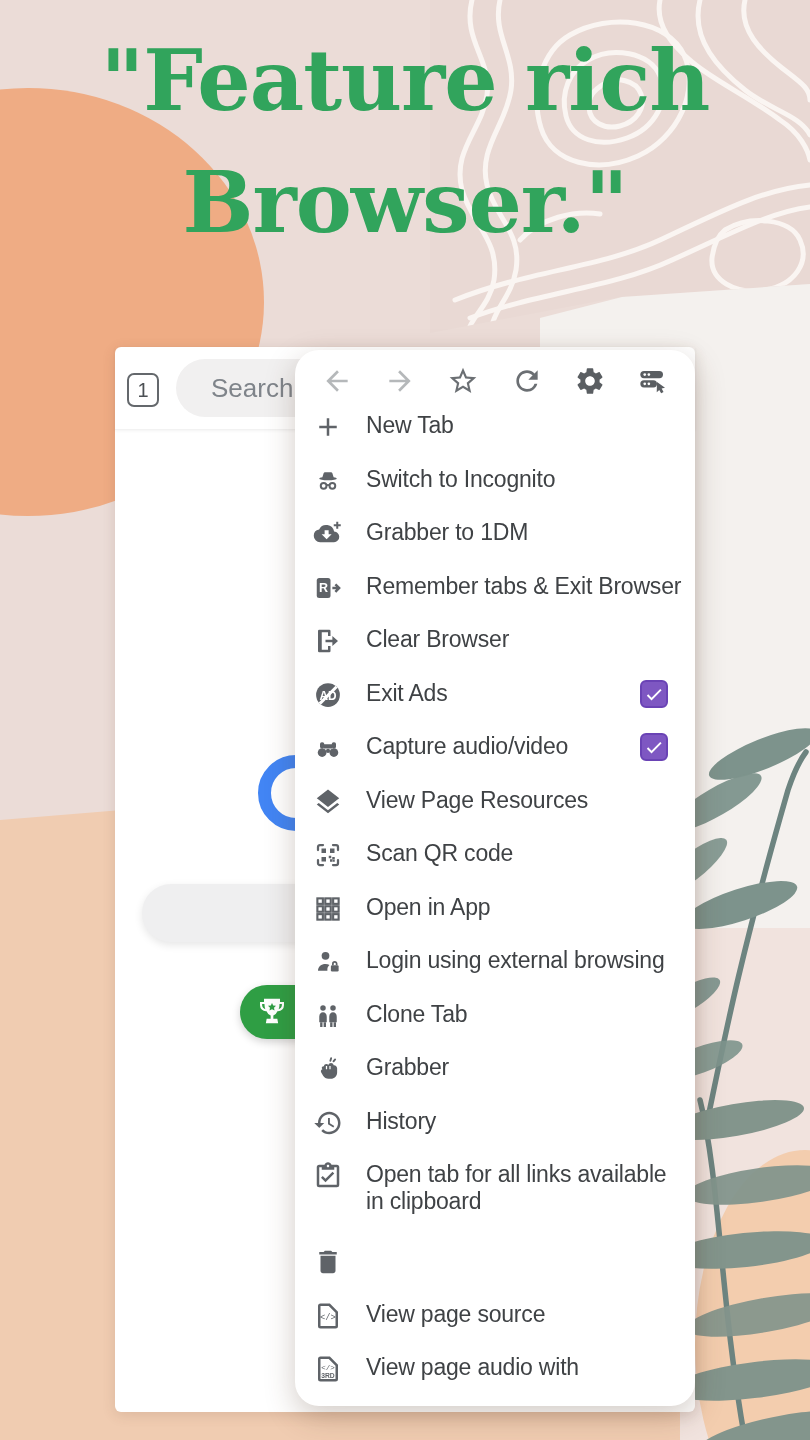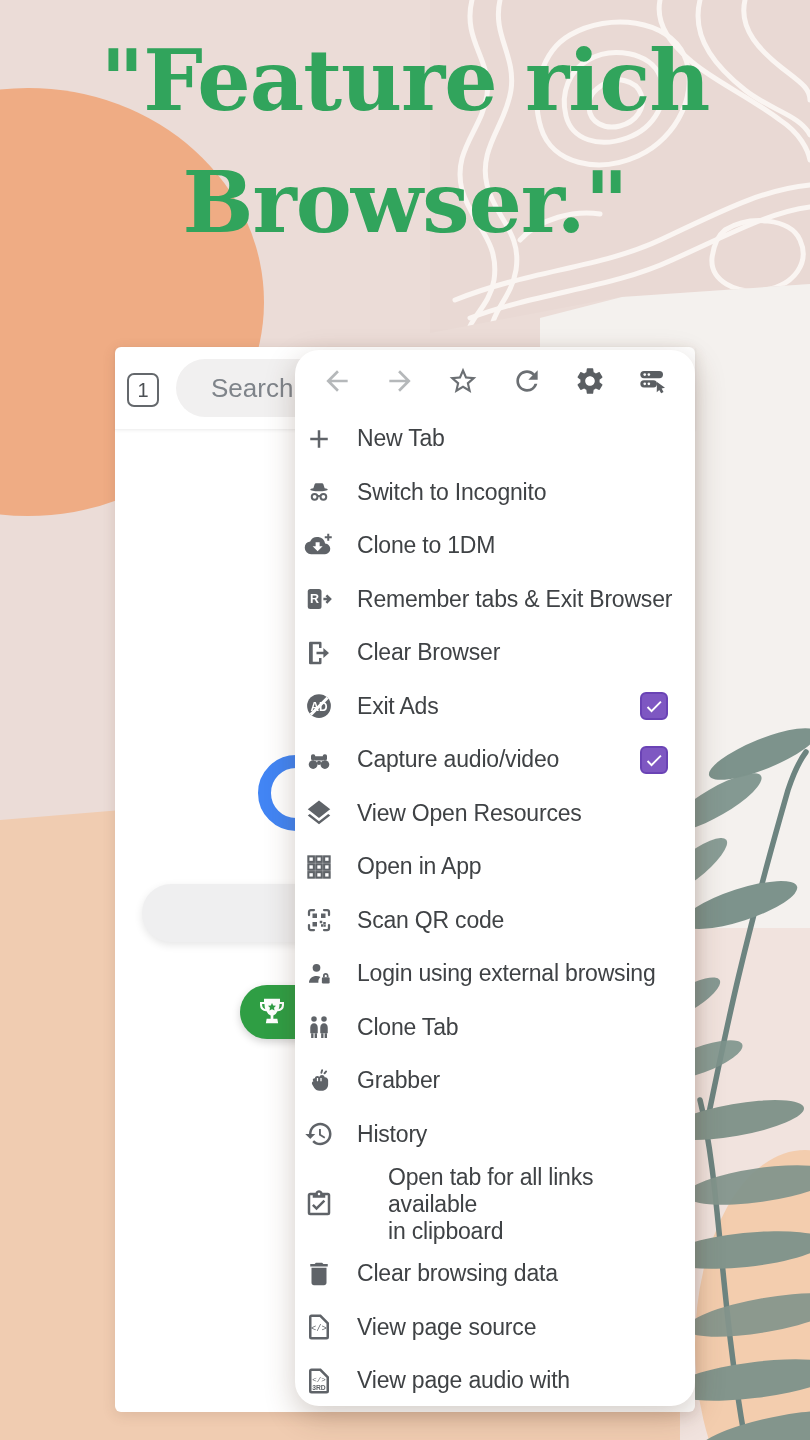--- a/index.html
+++ b/index.html
@@ -48,22 +48,22 @@
   #trophy-button svg { width:32px; height:32px; margin-left:16px; }
 
   
   #menu-panel { position:absolute; left:295px; top:350px; width:400px; height:1056px;
     background:#ffffff; border-radius:24px; box-shadow:0 10px 30px rgba(80,50,30,.25); }
   #toolbar-row { height:62px; display:flex; align-items:center;
     justify-content:space-between; padding:0 24px; }
   #toolbar-row .tb { width:36px; height:36px; display:flex; align-items:center; justify-content:center; }
   #toolbar-row .tb svg { width:32px; height:32px; }
   #menu-items { position:absolute; left:0; top:62px; width:100%; }
-  .menu-row { display:flex; align-items:center; height:53.5px; padding:0 10px 0 9px; position:relative; }
-  .menu-row.tall { height:86px;gap:31px; }
+  .menu-row { display:flex; height:53.5px; padding:0 10px 0 18px; position:relative; }
+  .menu-row.tall { height:86px; }
   .mi-icon { width:30px; height:30px; flex:0 0 30px; margin-right:23px;
     display:flex; align-items:center; justify-content:center; }
   .mi-icon svg { width:30px; height:30px; fill:#5f6368; }
   .mi-label { color:#3f4245; font-size:23px; letter-spacing:-.2px; line-height:27px; }
   .mi-check { position:absolute; right:27px; width:28px; height:28px;
     background:#7e57c2; border:2px solid #6a43b5; border-radius:6px;
     display:flex; align-items:center; justify-content:center; }
   .mi-check svg { width:22px; height:22px; }
 </style>
 </head>
@@ -213,21 +213,21 @@
     <span class="mi-label">Switch to Incognito</span>
   </div>
         <div class="menu-row">
     <span class="mi-icon">
             <svg viewBox="0 0 24 24">
               <path d="M16.9 10a6.4 6.4 0 0 0-12-1.7A5.1 5.1 0 0 0 .6 13.4a5.1 5.1 0 0 0 5.1 5.1h11a4.2 4.2 0 0 0 4.3-4.3c0-2.2-1.8-4-4.1-4.2z"></path>
               <path fill="#ffffff" d="M14.5 13.2l-4 4-4-4h2.4V10h3.2v3.2h2.4z" transform="translate(.4 -1)"></path>
               <path d="M20.2 2.2v2h2v1.6h-2v2h-1.6v-2h-2V4.2h2v-2z"></path>
             </svg>
           </span>
-    <span class="mi-label">Clone to 1DM</span>
+    <span class="mi-label">Grabber to 1DM</span>
   </div>
         <div class="menu-row">
     <span class="mi-icon">
             <svg viewBox="0 0 24 24">
               <rect x="3" y="4" width="11" height="16" rx="2"></rect>
               <text x="8.5" y="15.5" font-size="10" font-weight="bold" fill="#ffffff" text-anchor="middle" font-family="Liberation Sans, sans-serif">R</text>
               <path d="M15.5 11h3l-1.3-1.3 1.4-1.4L22.3 12l-3.7 3.7-1.4-1.4 1.3-1.3h-3v-2z"></path>
             </svg>
           </span>
     <span class="mi-label">Remember tabs &amp; Exit Browser</span>
@@ -273,39 +273,21 @@
               <path d="M9.3 16l-3.6-3.6-1.5 1.5 5.1 5.1 11-11-1.5-1.5z" fill="#ffffff"></path>
             </svg>
           </span>
         </div>
         <div class="menu-row">
     <span class="mi-icon">
             <svg viewBox="0 0 24 24">
               <path d="M11.99 18.54l-7.37-5.73L3 14.07l9 7 9-7-1.63-1.26-7.38 5.73zM12 16l7.36-5.73L21 9l-9-7-9 7 1.63 1.27L12 16z"></path>
             </svg>
           </span>
-    <span class="mi-label">View Open Resources</span>
-  </div>
-        <div class="menu-row">
-    <span class="mi-icon">
-            <svg viewBox="0 0 24 24">
-              <g fill="none" stroke="#5f6368" stroke-width="1.7">
-                <rect x="3.5" y="3.5" width="4.4" height="4.4"></rect>
-                <rect x="9.8" y="3.5" width="4.4" height="4.4"></rect>
-                <rect x="16.1" y="3.5" width="4.4" height="4.4"></rect>
-                <rect x="3.5" y="9.8" width="4.4" height="4.4"></rect>
-                <rect x="9.8" y="9.8" width="4.4" height="4.4"></rect>
-                <rect x="16.1" y="9.8" width="4.4" height="4.4"></rect>
-                <rect x="3.5" y="16.1" width="4.4" height="4.4"></rect>
-                <rect x="9.8" y="16.1" width="4.4" height="4.4"></rect>
-                <rect x="16.1" y="16.1" width="4.4" height="4.4"></rect>
-              </g>
-            </svg>
-          </span>
-    <span class="mi-label">Open in App</span>
+    <span class="mi-label">View Page Resources</span>
   </div>
         <div class="menu-row">
     <span class="mi-icon">
             <svg viewBox="0 0 24 24">
               <g fill="none" stroke="#5f6368" stroke-width="1.8" stroke-linecap="round">
                 <path d="M4 8V5.5A1.5 1.5 0 0 1 5.5 4H8"></path>
                 <path d="M16 4h2.5A1.5 1.5 0 0 1 20 5.5V8"></path>
                 <path d="M20 16v2.5a1.5 1.5 0 0 1-1.5 1.5H16"></path>
                 <path d="M8 20H5.5A1.5 1.5 0 0 1 4 18.5V16"></path>
               </g>
@@ -318,20 +300,38 @@
                 <rect x="13.6" y="15.4" width="2" height="2"></rect>
                 <rect x="15.8" y="15.8" width="1.6" height="1.6"></rect>
               </g>
             </svg>
           </span>
     <span class="mi-label">Scan QR code</span>
   </div>
         <div class="menu-row">
     <span class="mi-icon">
             <svg viewBox="0 0 24 24">
+              <g fill="none" stroke="#5f6368" stroke-width="1.7">
+                <rect x="3.5" y="3.5" width="4.4" height="4.4"></rect>
+                <rect x="9.8" y="3.5" width="4.4" height="4.4"></rect>
+                <rect x="16.1" y="3.5" width="4.4" height="4.4"></rect>
+                <rect x="3.5" y="9.8" width="4.4" height="4.4"></rect>
+                <rect x="9.8" y="9.8" width="4.4" height="4.4"></rect>
+                <rect x="16.1" y="9.8" width="4.4" height="4.4"></rect>
+                <rect x="3.5" y="16.1" width="4.4" height="4.4"></rect>
+                <rect x="9.8" y="16.1" width="4.4" height="4.4"></rect>
+                <rect x="16.1" y="16.1" width="4.4" height="4.4"></rect>
+              </g>
+            </svg>
+          </span>
+    <span class="mi-label">Open in App</span>
+  </div>
+        <div class="menu-row">
+    <span class="mi-icon">
+            <svg viewBox="0 0 24 24">
               <circle cx="10" cy="7" r="3.1"></circle>
               <path d="M4 19c0-3.3 2.7-5.4 6-5.4 1.2 0 2.3.3 3.2.8-1.1.9-1.7 2.1-1.7 3.5V19H4z"></path>
               <rect x="14.3" y="14.6" width="6.2" height="5" rx="1"></rect>
               <path d="M15.9 14.6v-1.2a1.5 1.5 0 0 1 3 0v1.2" fill="none" stroke="#5f6368" stroke-width="1.4"></path>
             </svg>
           </span>
     <span class="mi-label">Login using external browsing</span>
   </div>
         <div class="menu-row">
     <span class="mi-icon">
@@ -378,21 +378,20 @@
             </svg>
           </span>
     <span class="mi-label">Open tab for all links available<br>in clipboard</span>
   </div>
         <div class="menu-row">
     <span class="mi-icon">
             <svg viewBox="0 0 24 24">
               <path d="M6 19c0 1.1.9 2 2 2h8c1.1 0 2-.9 2-2V7H6v12zM19 4h-3.5l-1-1h-5l-1 1H5v2h14V4z"></path>
             </svg>
           </span>
-    <span class="mi-label">Clear browsing data</span>
   </div>
         <div class="menu-row">
     <span class="mi-icon">
             <svg viewBox="0 0 24 24">
               <path d="M13.5 2H6a2 2 0 0 0-2 2v16a2 2 0 0 0 2 2h12a2 2 0 0 0 2-2V8.5L13.5 2zM18 20H6V4h6.6L18 9.4V20z"></path>
               <text x="12" y="15.5" font-size="7" text-anchor="middle" fill="#5f6368" font-family="Liberation Mono, monospace">&lt;/&gt;</text>
             </svg>
           </span>
     <span class="mi-label">View page source</span>
   </div>

